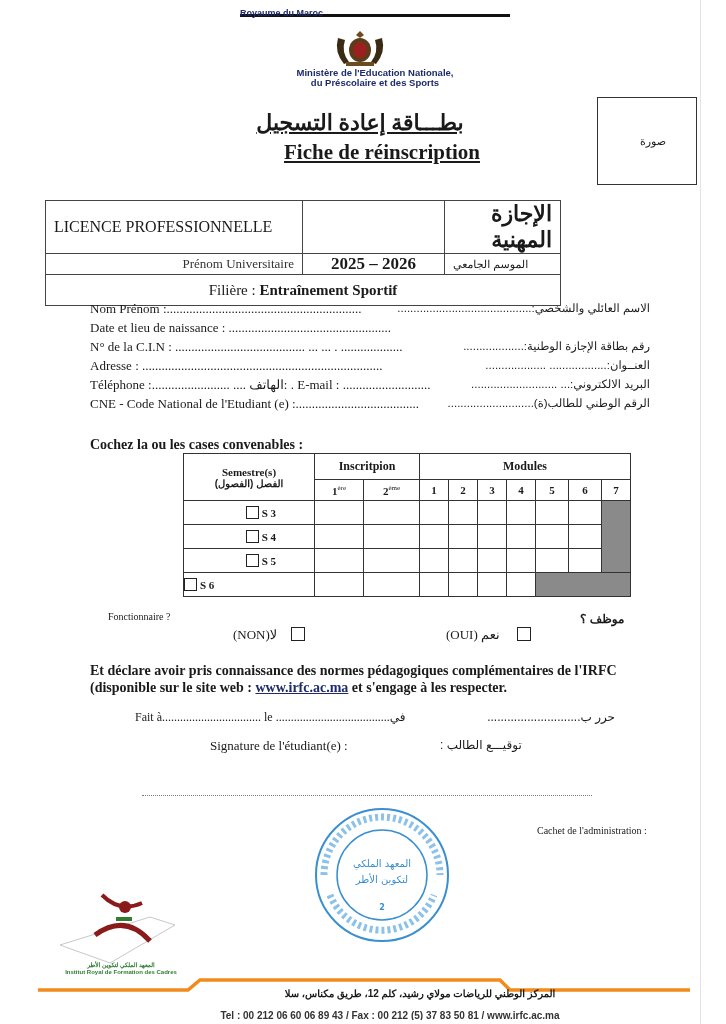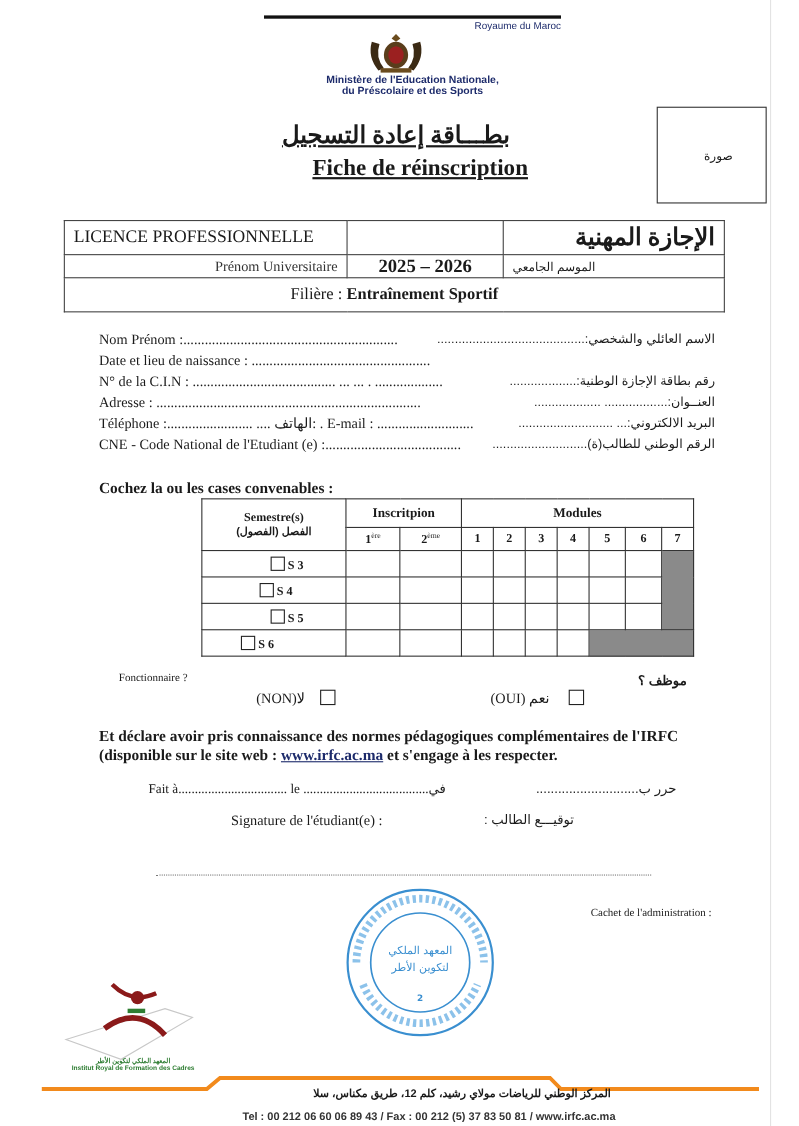--- a/index.html
+++ b/index.html
@@ -1,26 +1,26 @@
 <!DOCTYPE html>
 <html><head>
 <meta charset="utf-8">
 <style>
   html, body { margin:0; padding:0; }
   body { width:726px; height:1024px; background:#fff; position:relative; overflow:hidden;
          font-family:"Liberation Serif", serif; color:#1a1a1a; }
   .abs { position:absolute; }
   .topline { left:240px; top:14px; width:270px; height:3px; background:#111; }
-  .kingdom { left:240px; top:18px; width:270px; text-align:right; font-family:"Liberation Sans", sans-serif; font-size:9px; font-weight:normal; color:#1d2b6b; }
+  .kingdom { left:240px; top:8px; width:270px; text-align:left; font-family:"Liberation Sans", sans-serif; font-size:9px; font-weight:bold; color:#1d2b6b; }
   .emblem { left:330px; top:28px; width:60px; height:40px; }
   .ministry { left:230px; top:68px; width:290px; text-align:center; font-family:"Liberation Sans", sans-serif; font-size:9.5px; font-weight:bold; color:#1d2b6b; line-height:10px; }
   .title-ar { left:240px; top:110px; width:240px; text-align:center; font-size:22px; font-weight:bold; text-decoration:underline; direction:rtl; }
   .title-fr { left:240px; top:140px; width:240px; text-align:right; font-size:21px; font-weight:bold; text-decoration:underline; }
   .photo { left:597px; top:97px; width:86px; height:86px; border:1.5px solid #333; display:flex; align-items:center; justify-content:center; font-family:"Liberation Sans", sans-serif; font-size:11px; direction:rtl;padding-left:12px; }
-  table.head { position:absolute; left:58px; top:200px; width:601px; border-collapse:collapse; }
+  table.head { position:absolute; left:45px; top:200px; width:516px; border-collapse:collapse; }
   table.head td { border:1.5px solid #444; padding:0 8px; }
   .r1 td { height:30px; }
   .r2 td { height:20px; }
   .r3 td { height:30px; text-align:center; font-size:15px; }
   .lp { font-size:16px; }
   .ijaza { font-size:22px; direction:rtl; text-align:right; font-weight:bold; }
   .annee { text-align:right; font-size:13px; color:#333; }
   .years { text-align:center; font-size:17px; font-weight:bold; }
   .mawsim { text-align:right; direction:rtl; font-family:"Liberation Sans", sans-serif; font-size:11px; }
   .fields { left:90px; top:301px; width:560px; }
@@ -161,21 +161,21 @@
         <td></td>
     <td></td>
         <td></td>
         <td></td>
         <td></td>
         <td></td>
         <td></td>
     <td class="shade" rowspan="3"></td>
   </tr>
   <tr class="gr">
-    <td style="text-align:right;padding-right:48px"><span class="cb"></span><span>S 4</span></td>
+    <td style="text-align:right;padding-right:38px"><span class="cb"></span><span>S 4</span></td>
     <td></td>
         <td></td>
     <td></td>
         <td></td>
         <td></td>
         <td></td>
         <td></td>
         <td></td>
   </tr>
   <tr class="gr">
@@ -183,21 +183,21 @@
     <td></td>
         <td></td>
     <td></td>
         <td></td>
         <td></td>
         <td></td>
         <td></td>
         <td></td>
   </tr>
   <tr class="gr">
-    <td style="text-align:center;padding-right:30px"><span class="cb"></span><span>S 6</span></td>
+    <td style="text-align:left;padding-right:30px"><span class="cb"></span><span>S 6</span></td>
     <td></td>
         <td></td>
     <td></td>
         <td></td>
         <td></td>
         <td></td>
     <td class="shade" colspan="3"></td>
   </tr>
 </tbody>
   </table>

